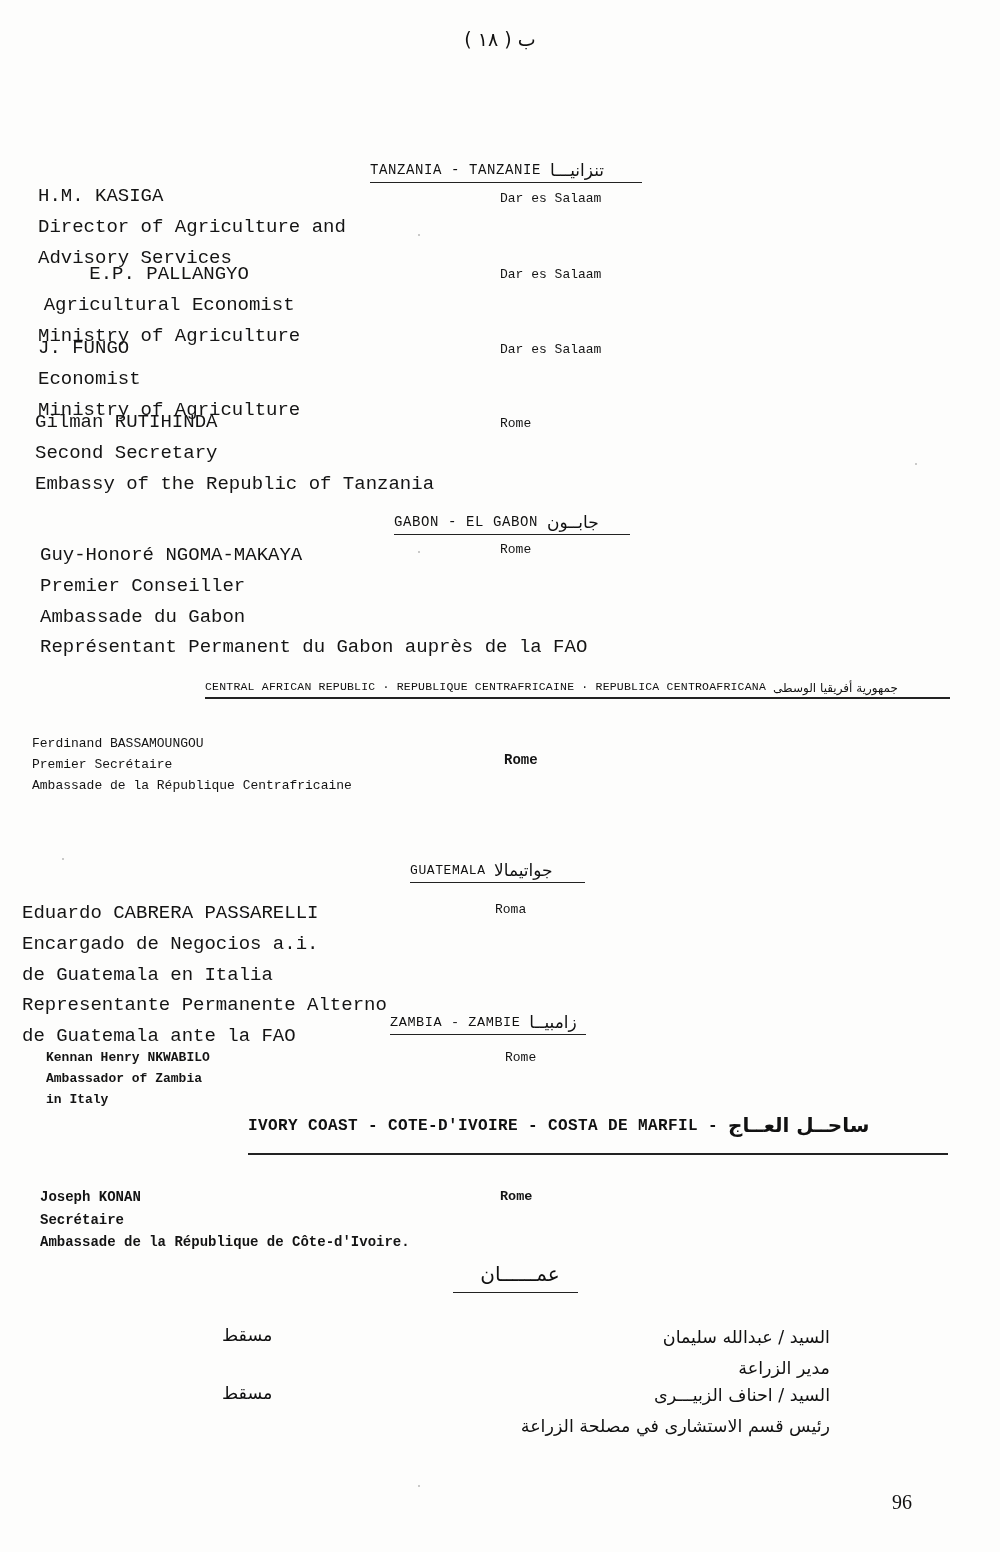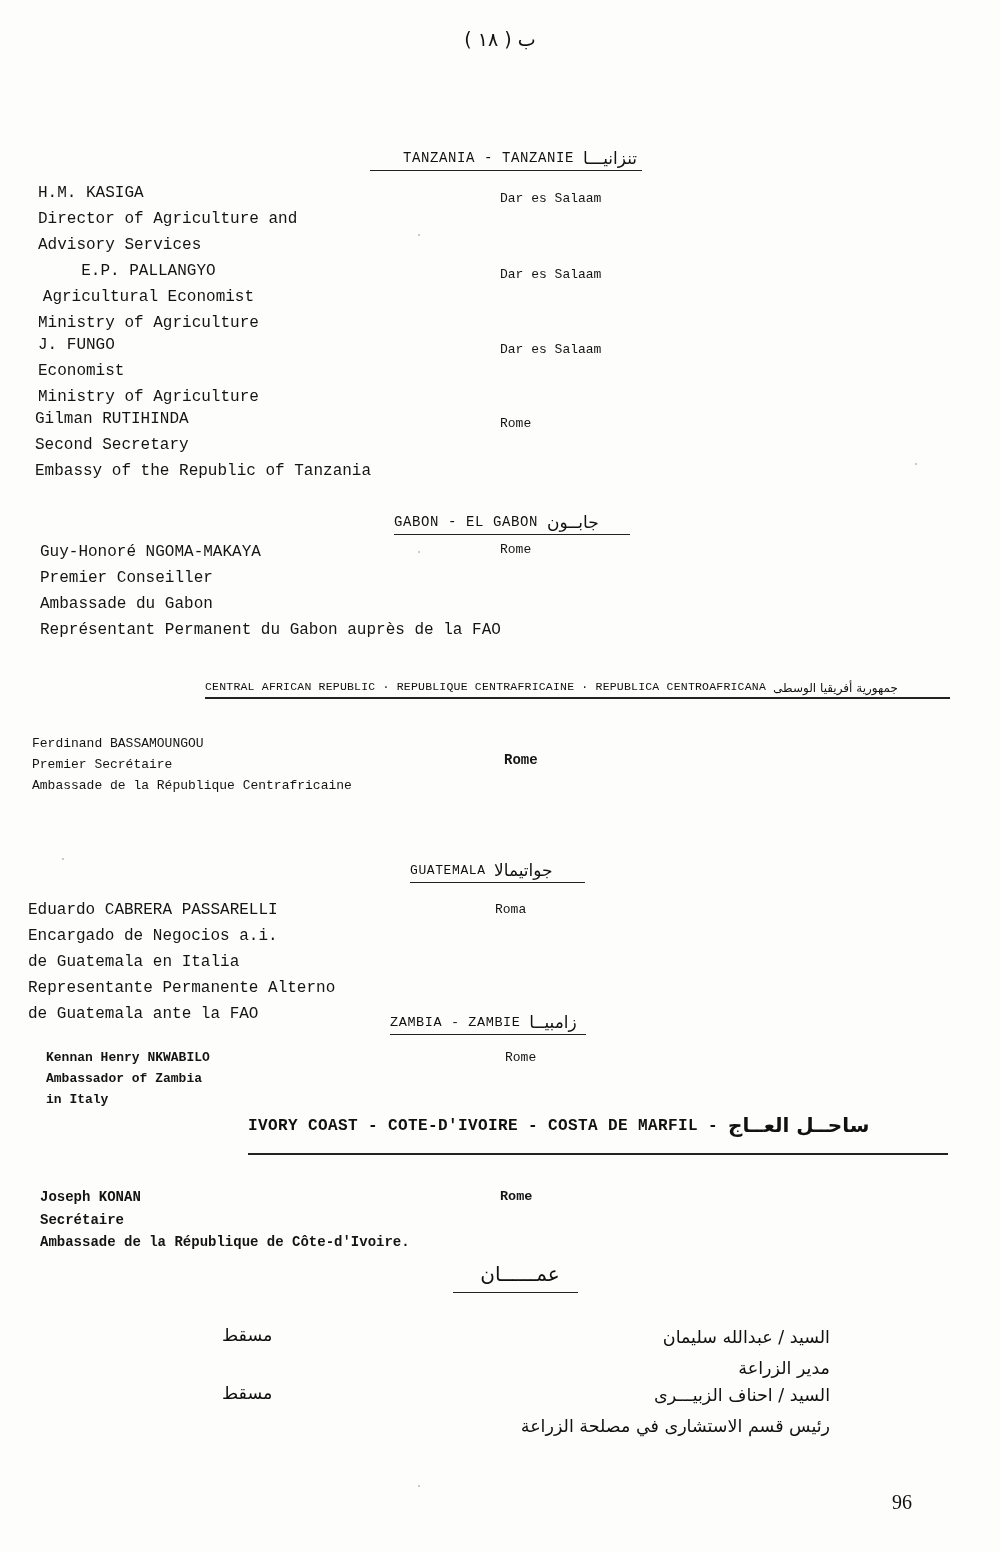--- a/index.html
+++ b/index.html
@@ -55,21 +55,21 @@
     vertical-align: -2px;
   }
   .rule {
     border-bottom: 1.6px solid #222;
     margin-top: 2px;
   }
   .rule.thick { border-bottom-width: 2.6px; }
 
   .entry {
     position: absolute;
-    font-size: 16px;
+    font-size: 19px;
     line-height: 1.62;
     white-space: pre;
     color: #141414;
   }
   .entry.bold { font-weight: bold; }
   .place {
     position: absolute;
     font-size: 13px;
     white-space: nowrap;
     color: #141414;
@@ -110,21 +110,21 @@
     border-radius: 50%;
   }
 </style>
 </head>
 <body>
 
 <div class="page">
 
   <div class="page-header">ب ( ١٨ )</div>
 
-  <div class="sec" style="left:370px; top:148px; width:300px;text-align:center;">
+  <div class="sec" style="left:370px; top:160px; width:300px;">
     <div class="sec-title">
       <span class="lat">TANZANIA - TANZANIE</span>
       <span class="ar">تنزانيـــا</span>
     </div>
     <div class="rule" style="width:272px;"></div>
   </div>
 
   <div class="entry" style="left:38px; top:181px;">H.M. KASIGA
 Director of Agriculture and
 Advisory Services</div>
@@ -173,21 +173,21 @@
   <div class="place bold" style="left:504px; top:752px; font-size:14px;">Rome</div>
 
   <div class="sec" style="left:410px; top:860px; width:190px;">
     <div class="sec-title" style="font-size:13px;">
       <span class="lat">GUATEMALA</span>
       <span class="ar">جواتيمالا</span>
     </div>
     <div class="rule" style="width:175px;"></div>
   </div>
 
-  <div class="entry" style="left:28px; top:898px;">Eduardo CABRERA PASSARELLI
+  <div class="entry" style="left:22px; top:898px;">Eduardo CABRERA PASSARELLI
 Encargado de Negocios a.i.
 de Guatemala en Italia
 Representante Permanente Alterno
 de Guatemala ante la FAO</div>
   <div class="place" style="left:495px; top:902px;">Roma</div>
 
   <div class="sec" style="left:390px; top:1012px; width:210px;">
     <div class="sec-title" style="font-size:13.5px;">
       <span class="lat">ZAMBIA - ZAMBIE</span>
       <span class="ar">زامبيــا</span>

